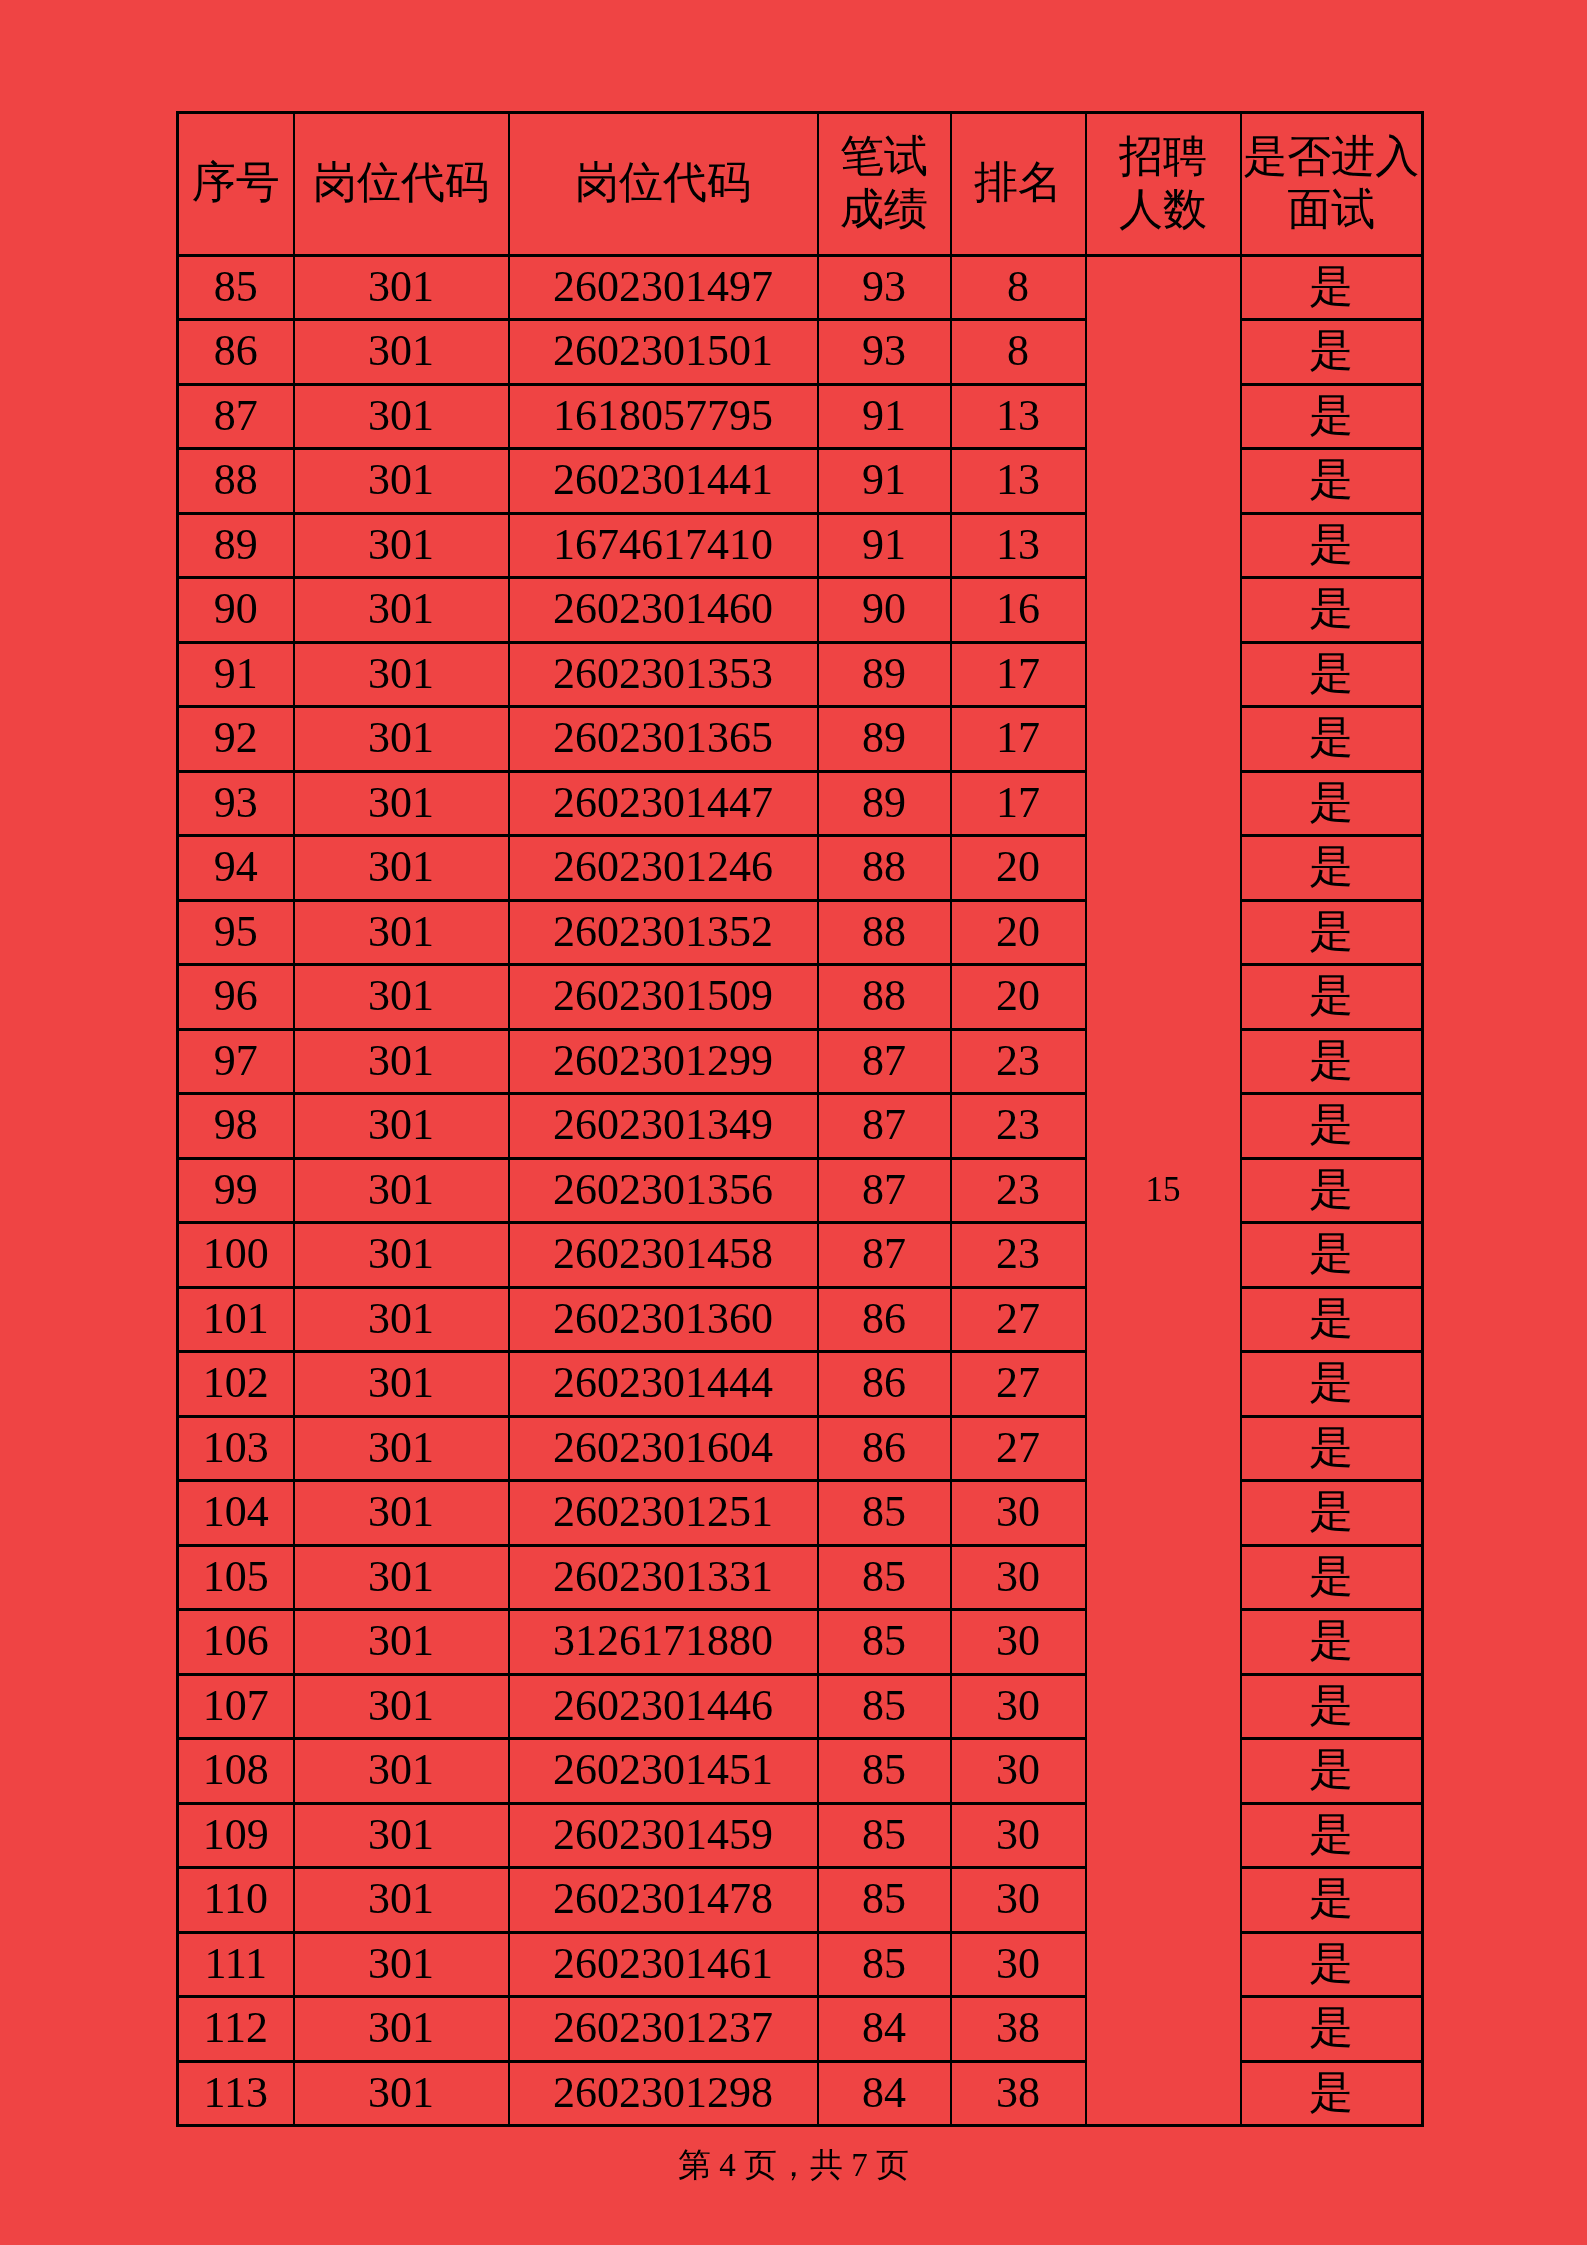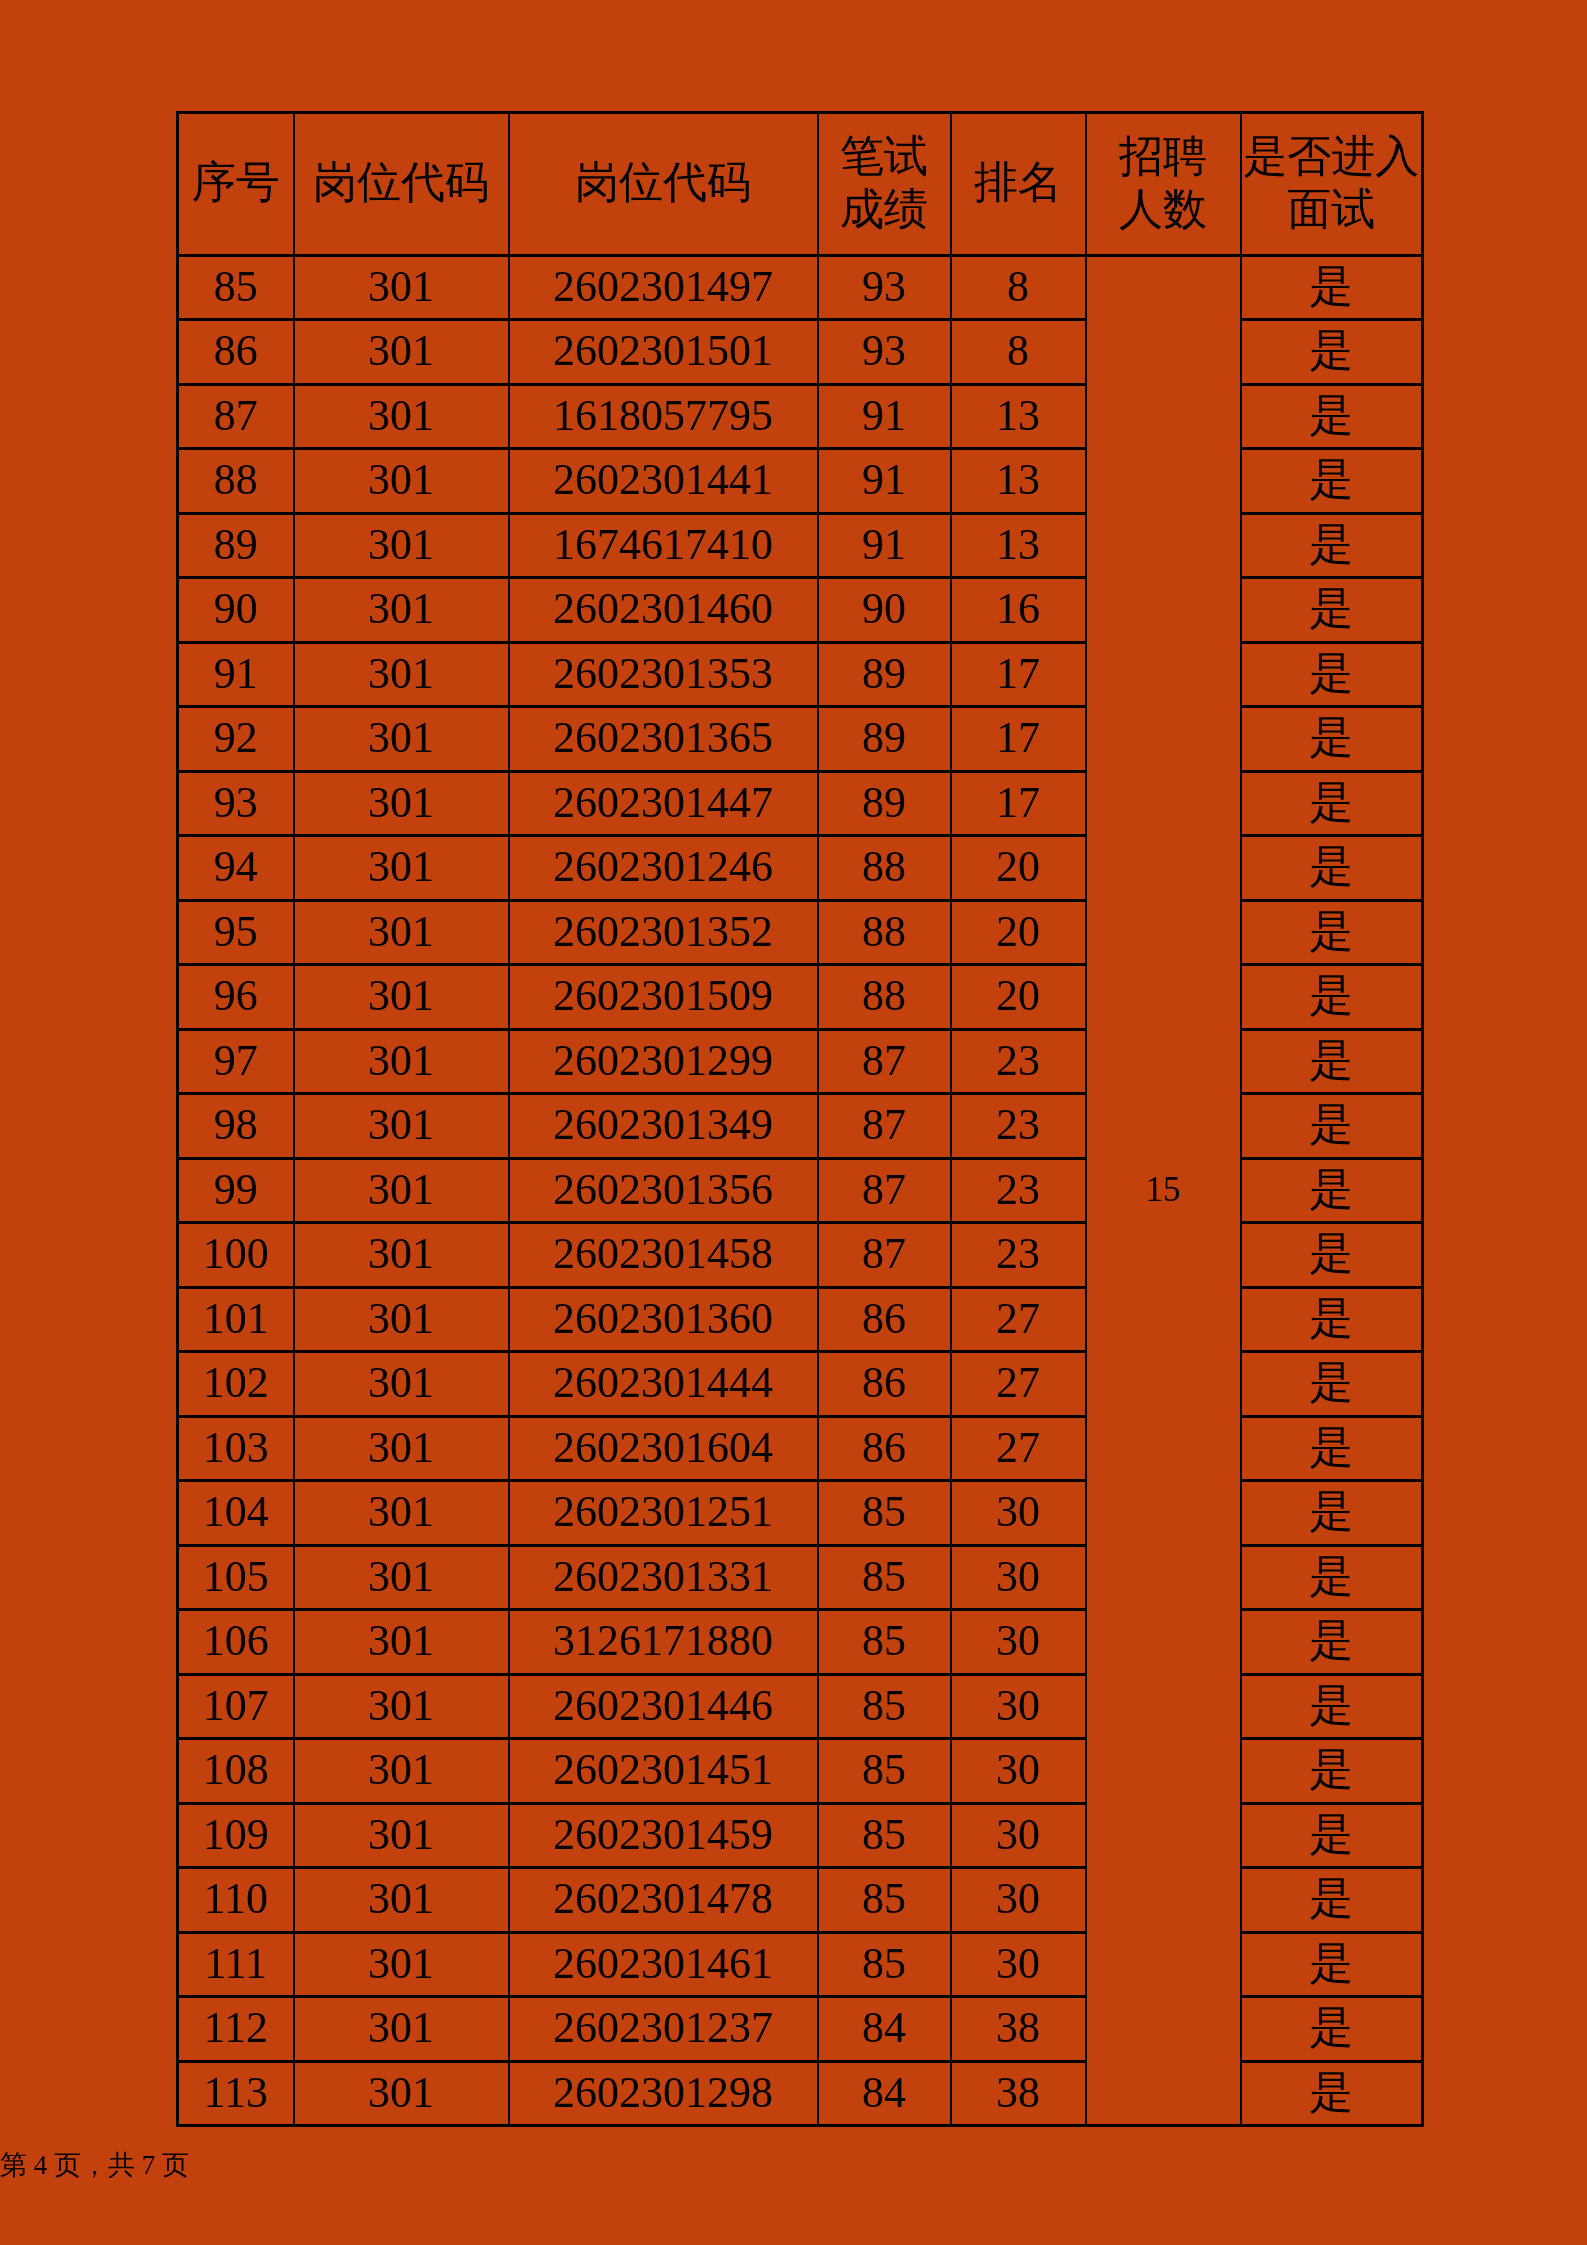--- a/index.html
+++ b/index.html
@@ -4,21 +4,21 @@
 <style>
   html, body {
     margin: 0;
     padding: 0;
     background: #ffffff;
   }
   .page {
     position: relative;
     width: 1587px;
     height: 2245px;
-    background: #c2410c;
+    background: #ef4444;
     color: #000000;
     font-family: "Liberation Serif", "DejaVu Serif", serif;
     overflow: hidden;
   }
   table.results-table {
     position: absolute;
     left: 176px;
     top: 111px;
     width: 1245px;
     border-collapse: collapse;
@@ -44,22 +44,22 @@
   th.score-h   { padding: 0 8px; }
   th.recruit-h { padding: 17px 14px; }
   td.recruit-cell { font-size: 35px; }
   .footer {
     position: absolute;
     left: 0;
     top: 2140px;
     width: 1587px;
     height: 50px;
     line-height: 50px;
-    text-align: left;
-    font-size: 27px;
+    text-align: center;
+    font-size: 33px;
     color: #000;
   }
 </style>
 </head>
 <body>
 
 <div class="page">
 
   <table class="results-table">
     <colgroup>

